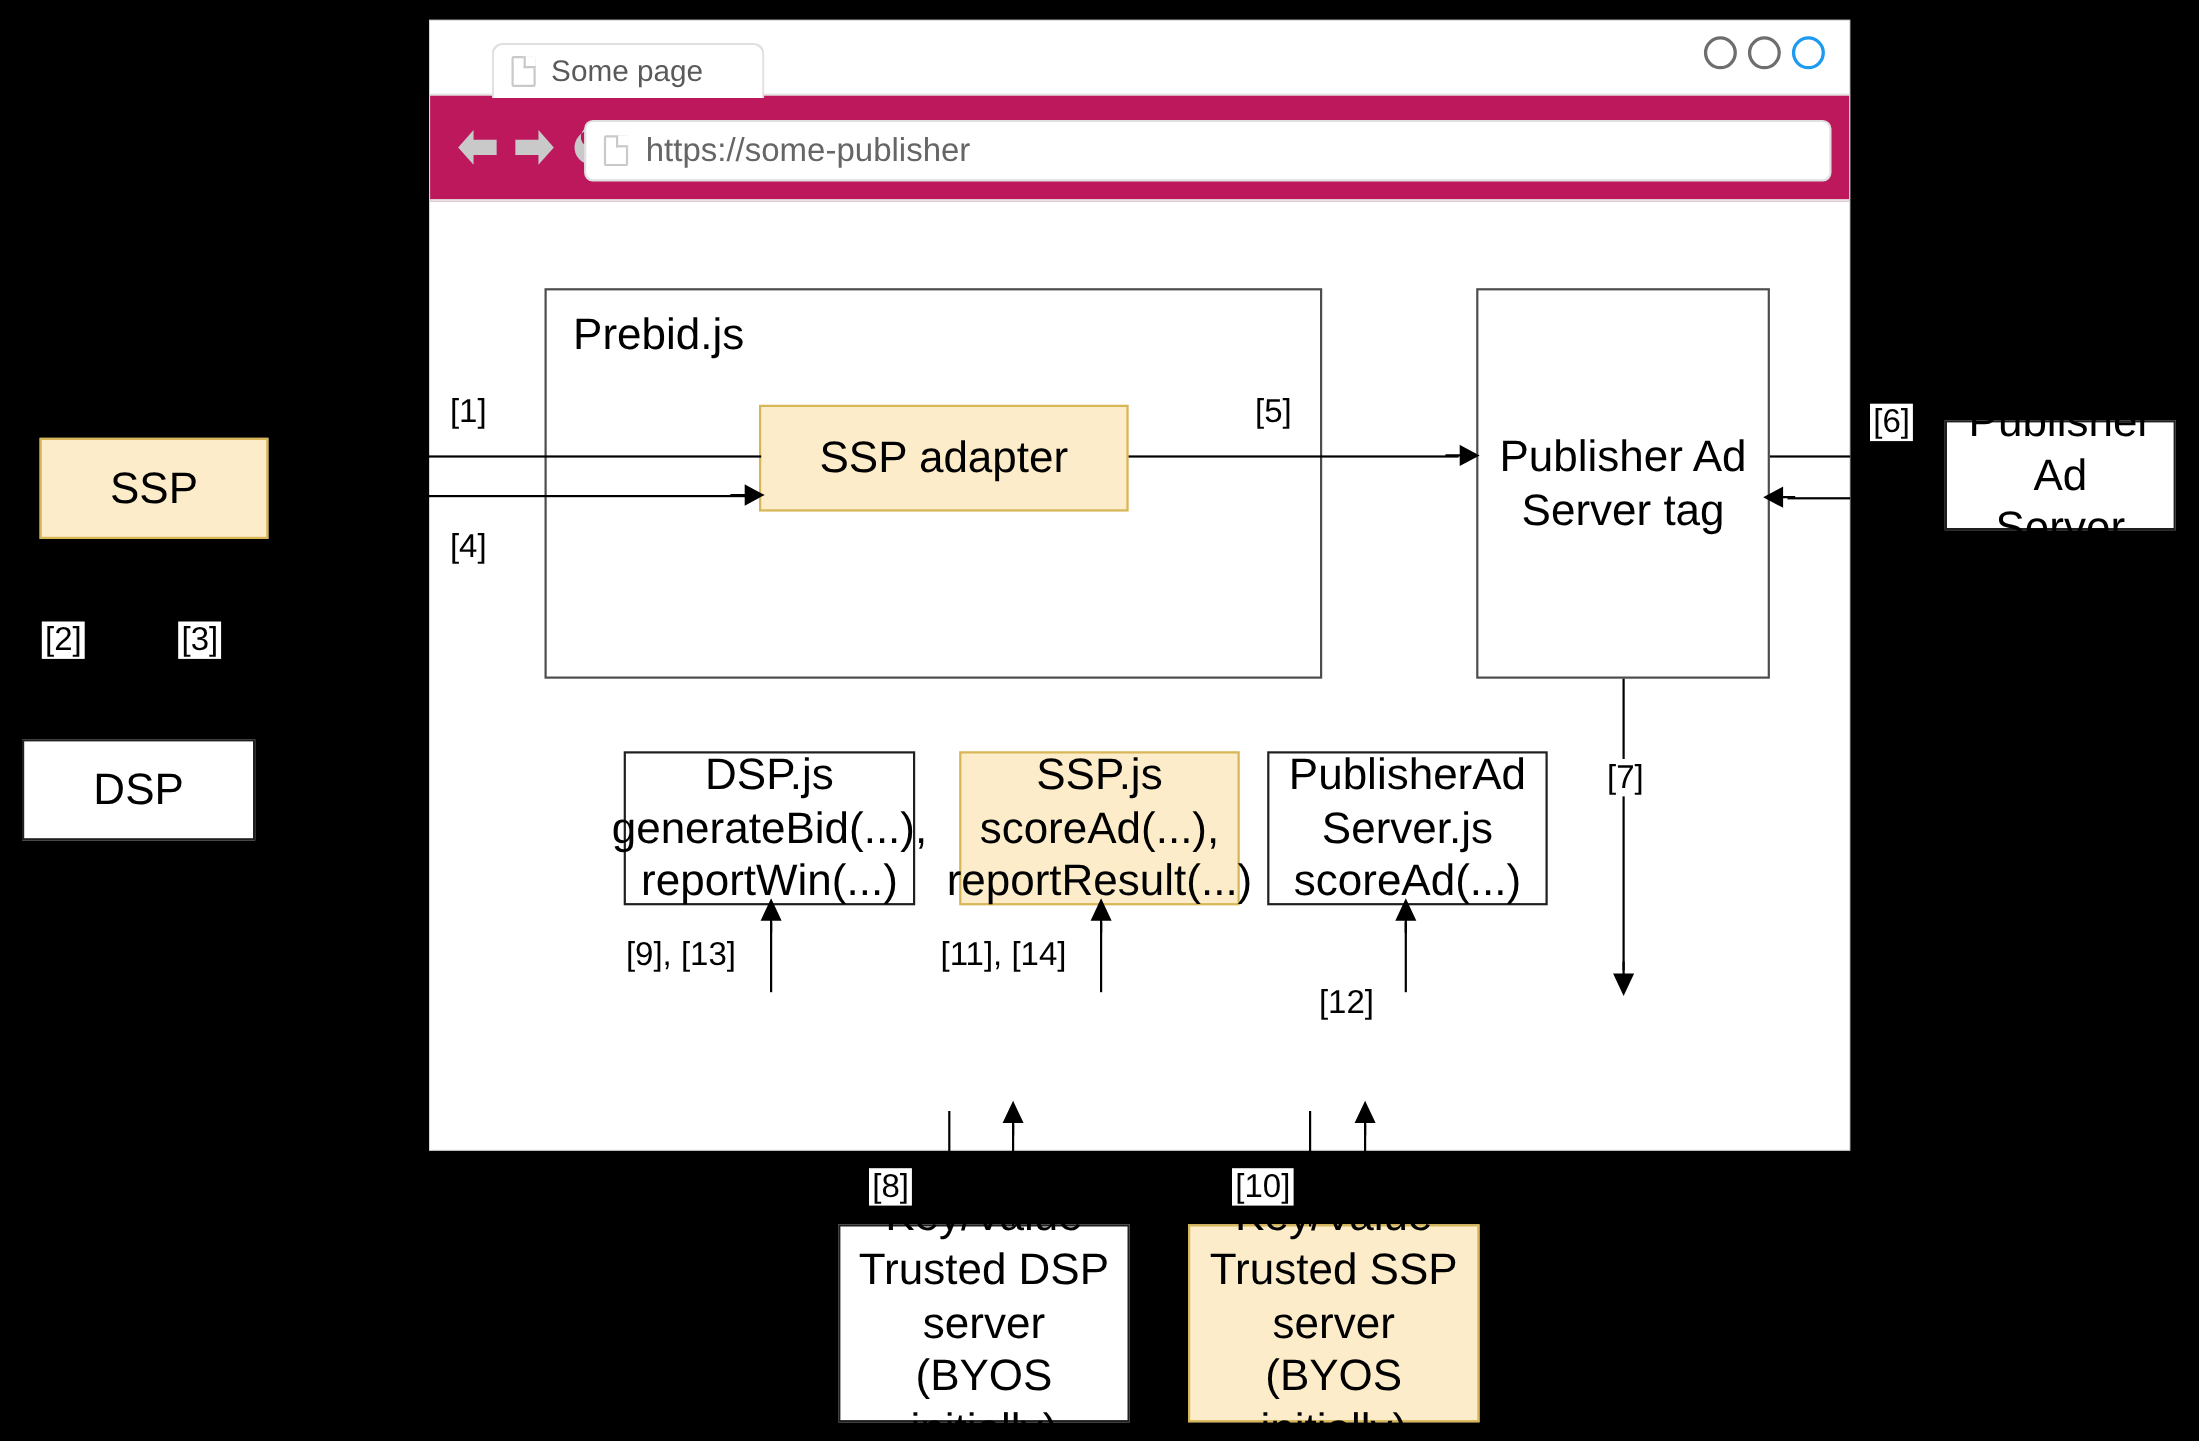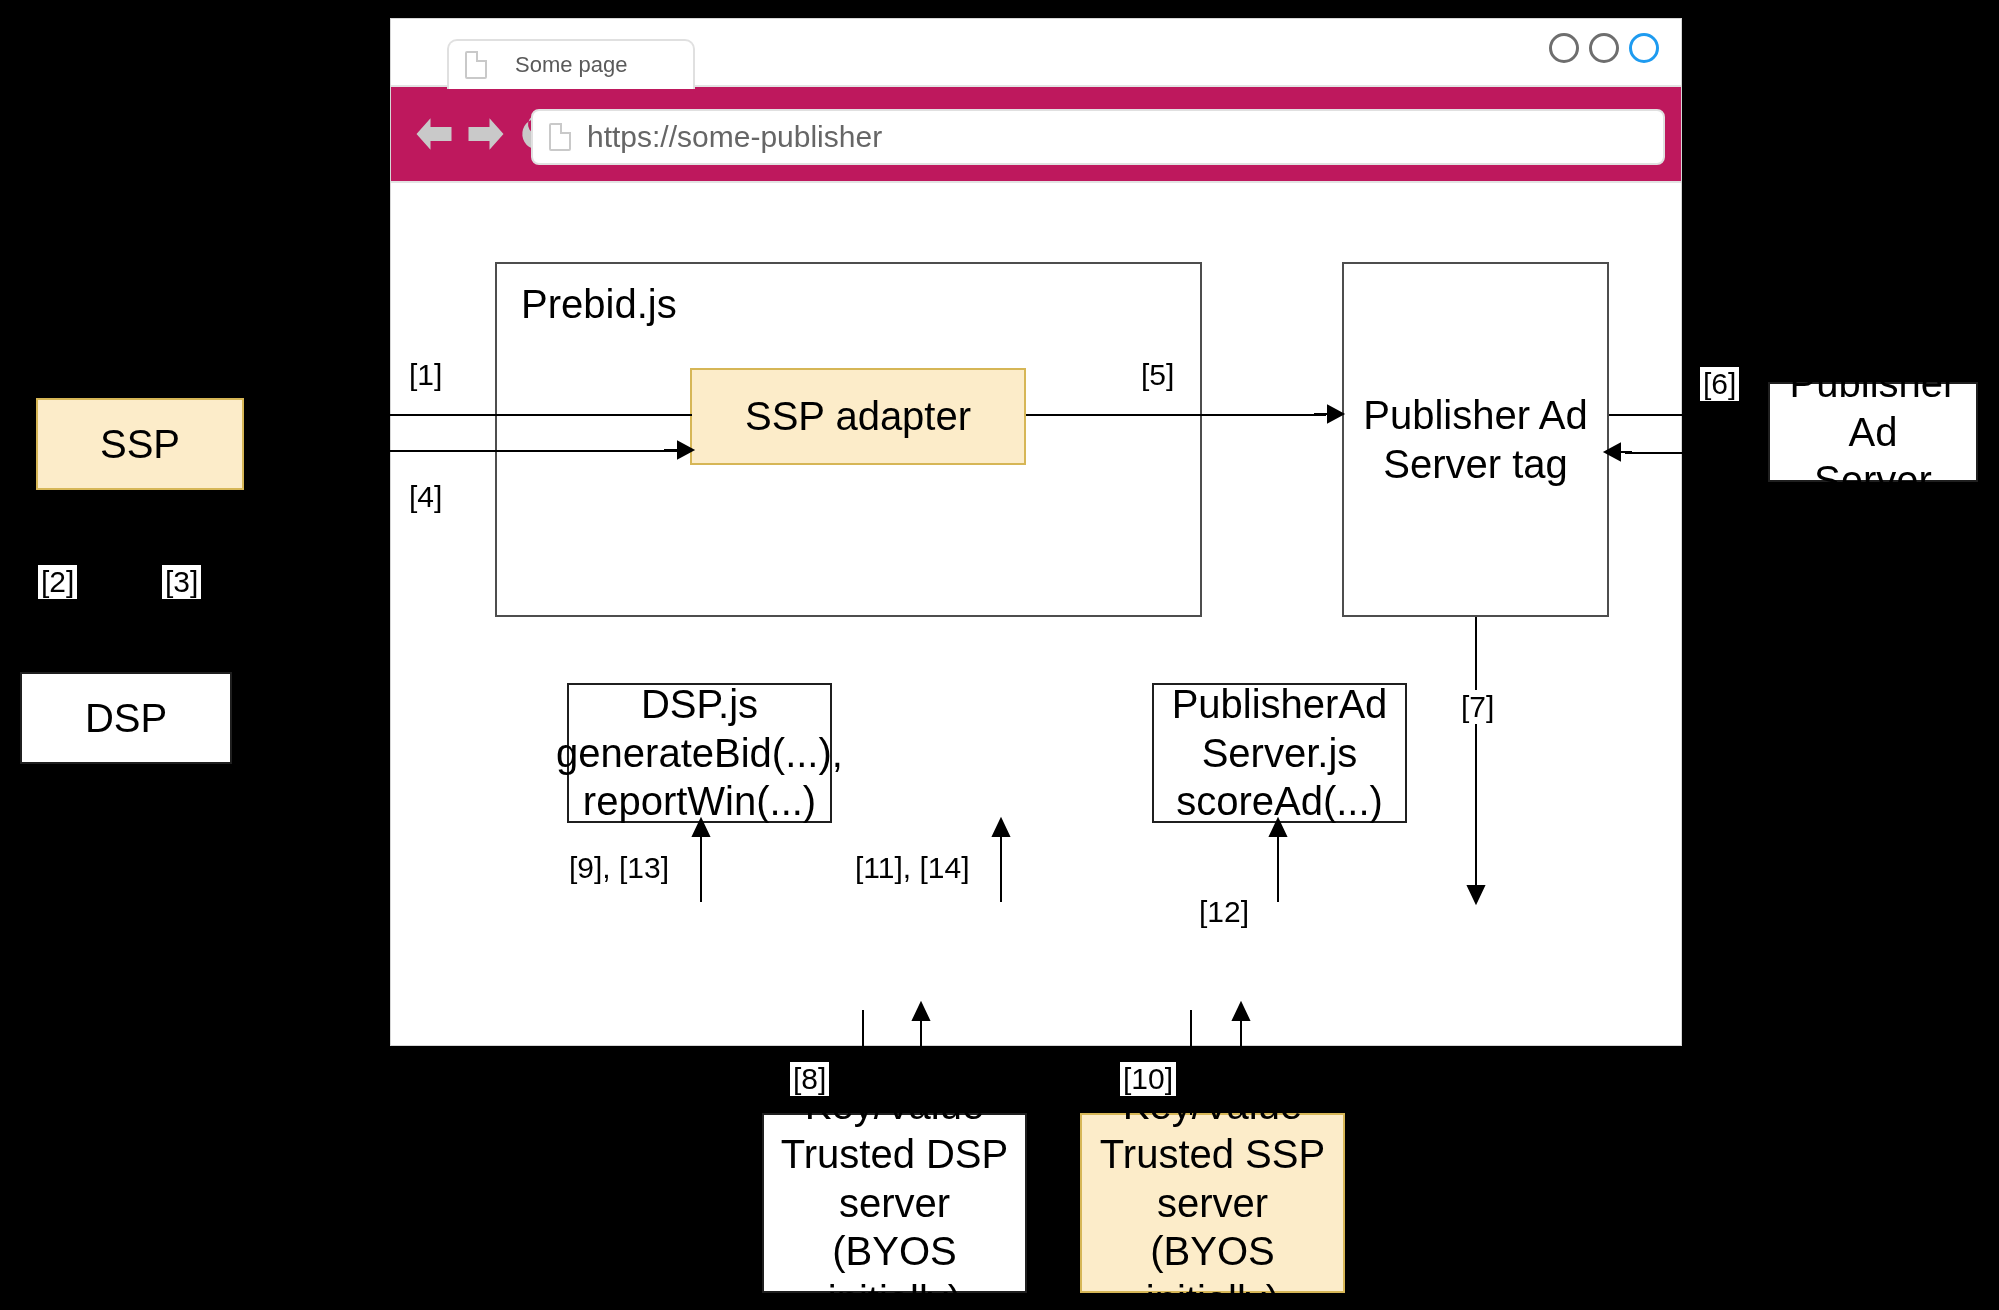--- a/index.html
+++ b/index.html
@@ -47,23 +47,23 @@
     border: 2px solid #e0e0e0;
     border-bottom: none;
     border-radius: 10px 10px 0 0;
     background: #ffffff;
     display: flex;
     align-items: center;
     padding-left: 16px;
     z-index: 3;
   }
   .tab-title {
-    font-size: 22px;
+    font-size: 27px;
     color: #5a5a5a;
-    margin-left: 28px;
+    margin-left: 14px;
     white-space: nowrap;
   }
   .page-glyph {
     display: inline-block;
     width: 22px;
     height: 28px;
     border: 2px solid #c9c9c9;
     border-radius: 2px;
     position: relative;
     box-sizing: border-box;
@@ -261,20 +261,25 @@
     <span>Publisher Ad
 Server tag</span>
   </div>
 
   <div class="dbox" style="left:567px; top:683px; width:265px; height:140px;">
     <span>DSP.js
 generateBid(...),
 reportWin(...)</span>
   </div>
 
+  <div class="dbox yellow" style="left:872px; top:683px; width:255px; height:140px;">
+    <span>SSP.js
+scoreAd(...),
+reportResult(...)</span>
+  </div>
 
   <div class="dbox" style="left:1152px; top:683px; width:255px; height:140px;">
     <span>PublisherAd
 Server.js
 scoreAd(...)</span>
   </div>
 
 
   <div class="dbox" style="left:762px; top:1113px; width:265px; height:180px;">
     <span>Key/Value

